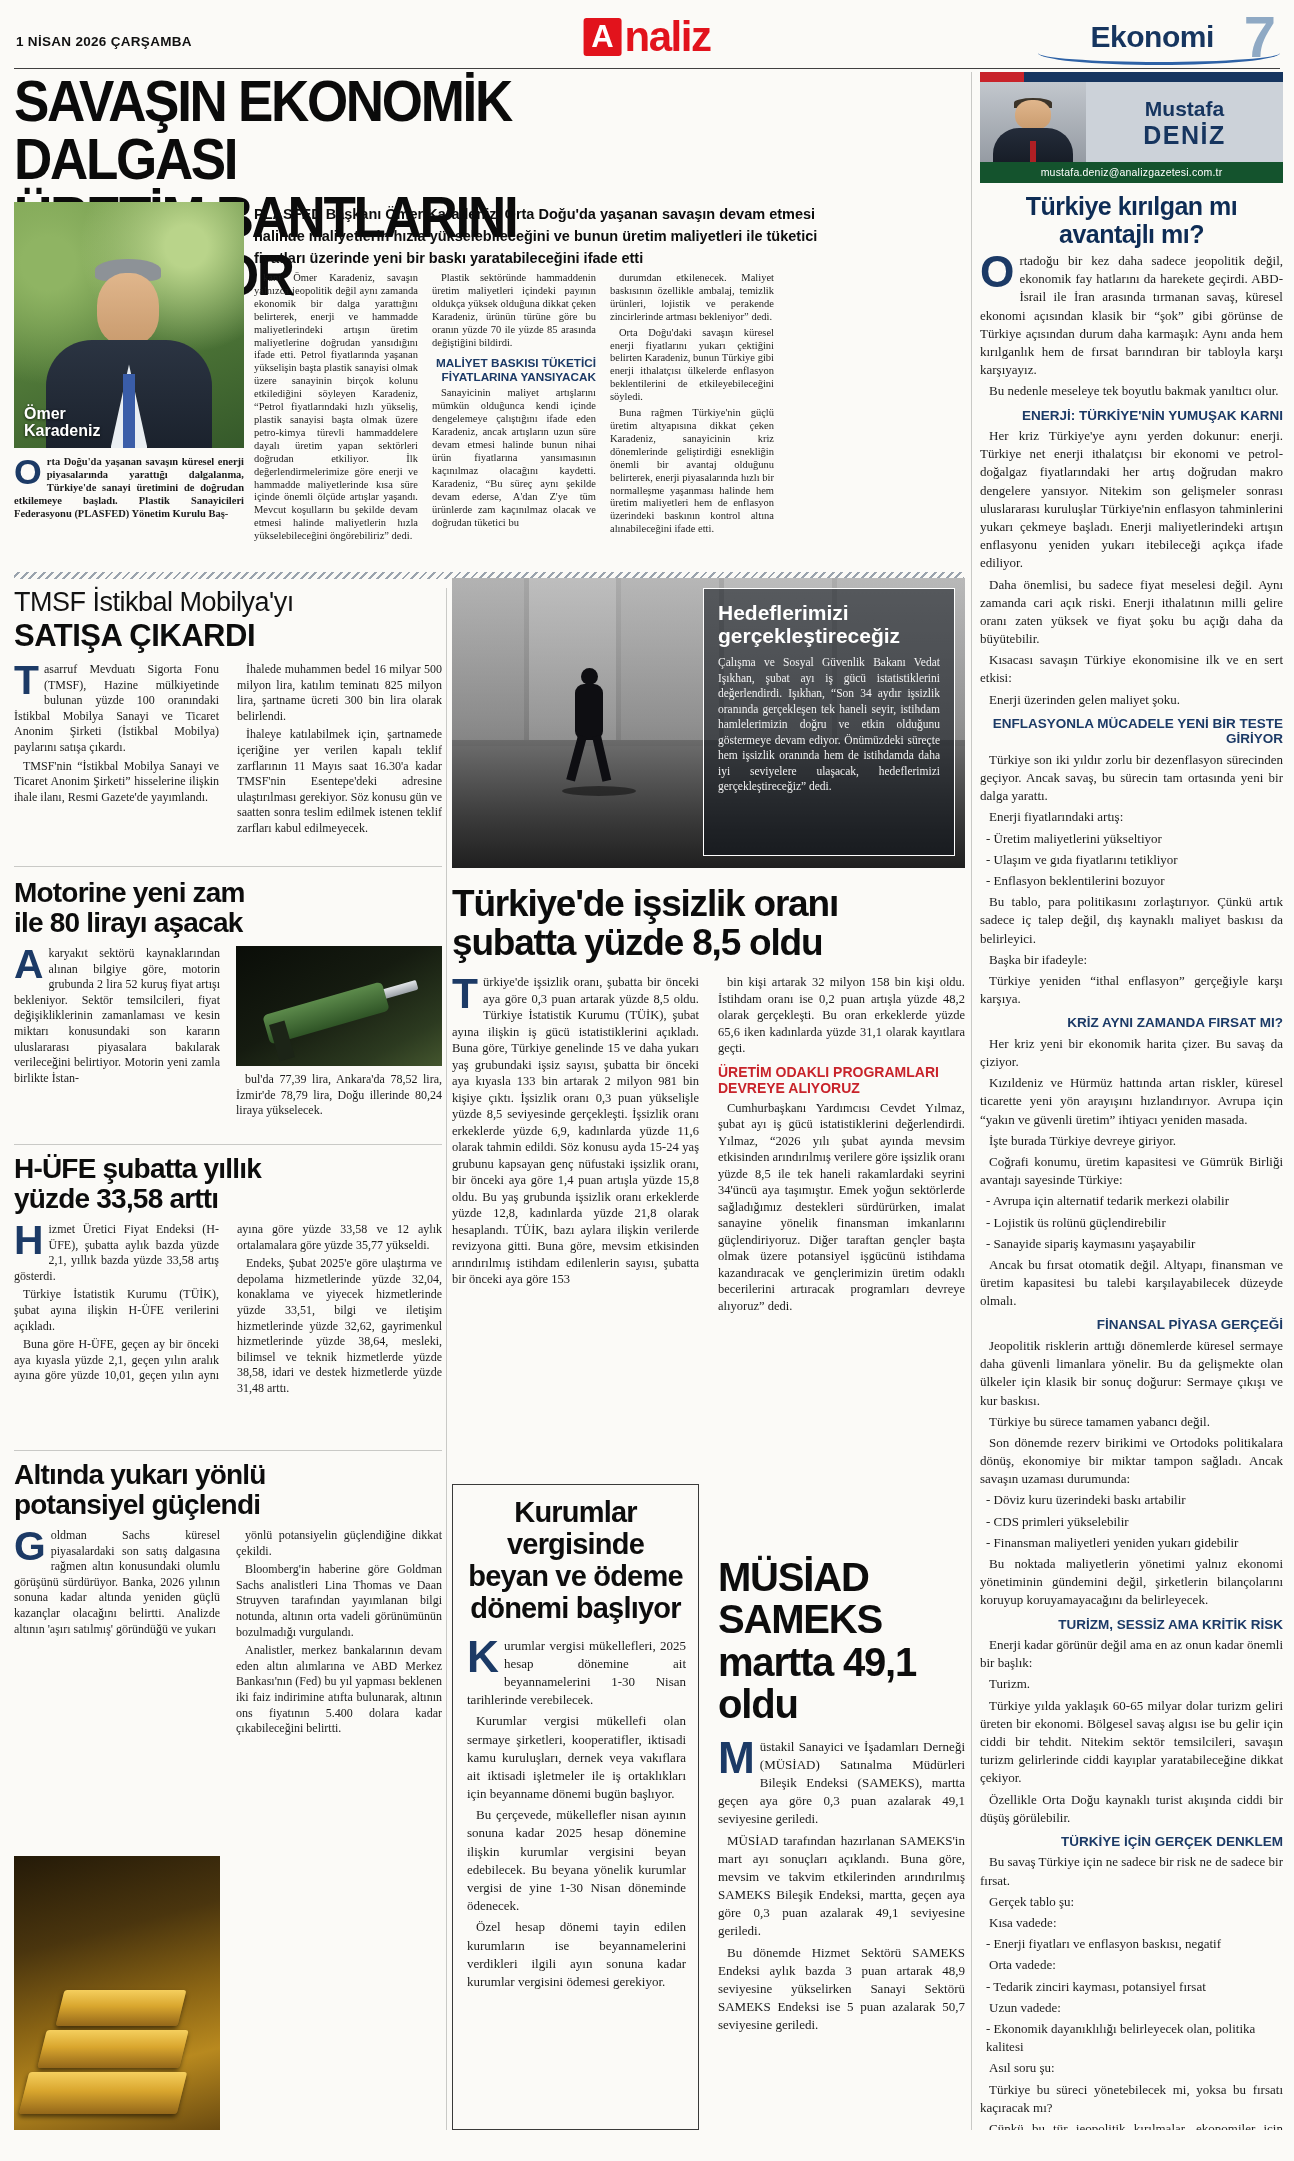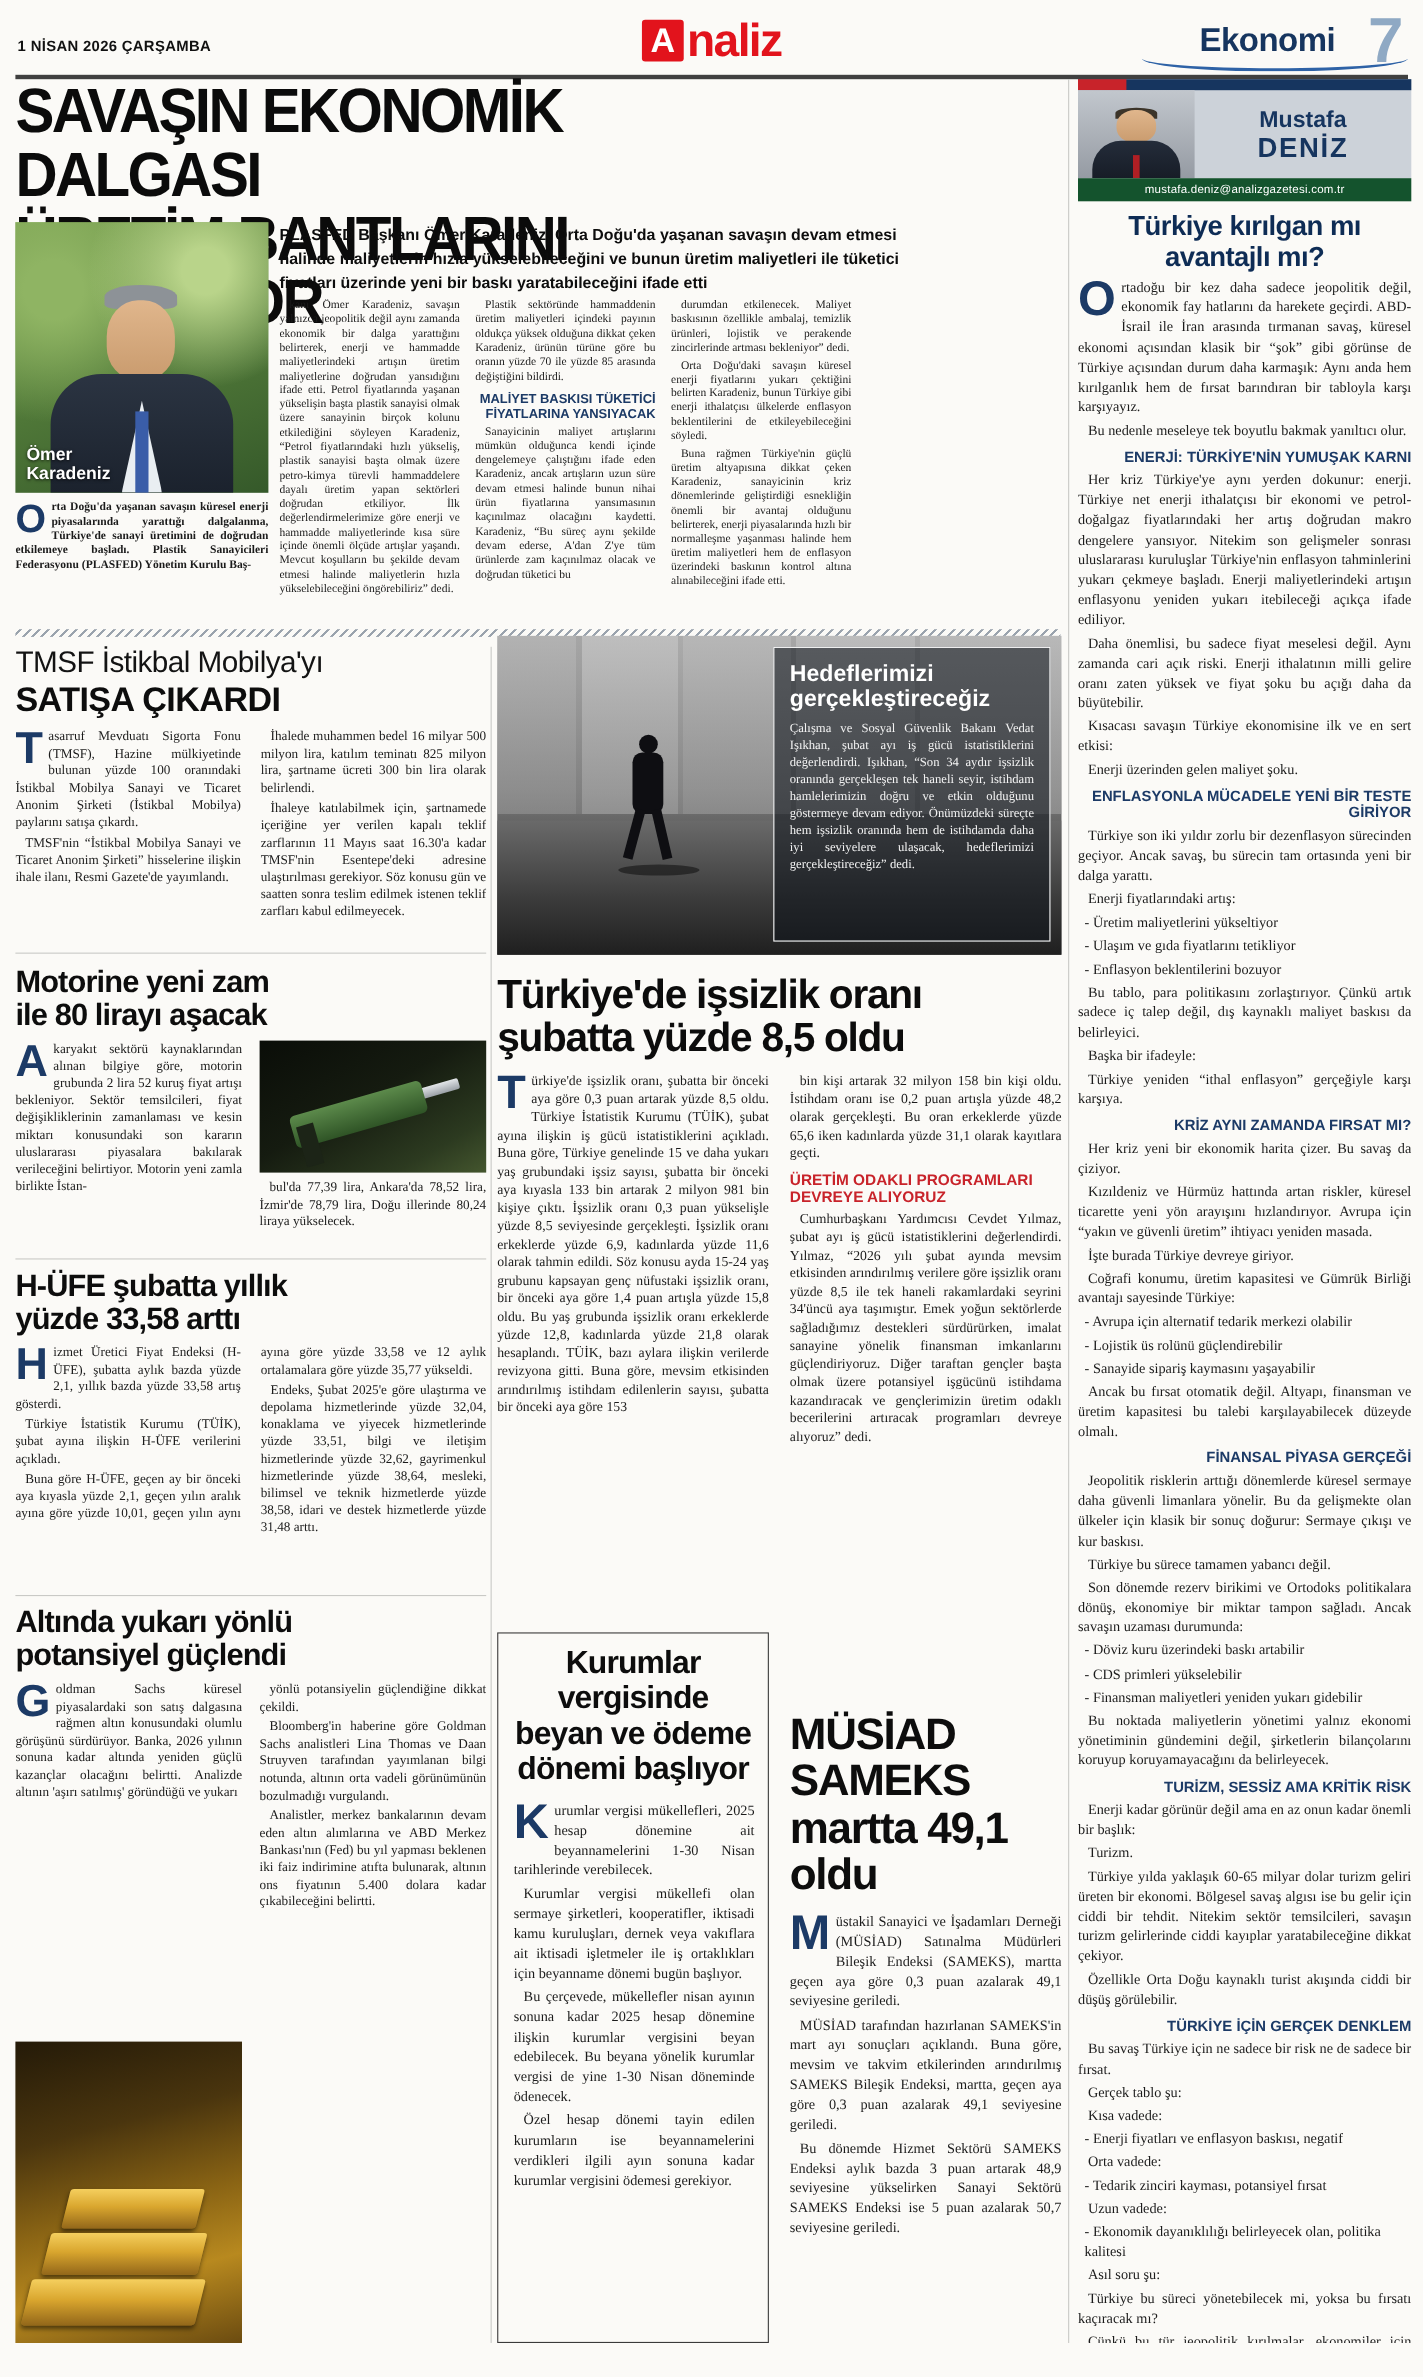--- a/index.html
+++ b/index.html
@@ -1,21 +1,21 @@
 <!DOCTYPE html>
 <html lang="tr"><head>
 <meta charset="utf-8">
 <style>
   html,body{margin:0;padding:0;background:#dcdcd8;}
   .page{position:relative;width:1294px;height:2161px;margin:0 auto;background:#fbfaf7;
         font-family:"Liberation Serif",serif;color:#1b1b1b;overflow:hidden;}
   .abs{position:absolute;}
 
   
-  .masthead{position:absolute;left:14px;top:8px;width:1266px;height:60px;border-bottom:4px solid #404040;}
+  .masthead{position:absolute;left:14px;top:8px;width:1266px;height:60px;border-bottom:1px solid #404040;}
   .mh-date{position:absolute;left:2px;top:26px;font:bold 13.5px "Liberation Sans",sans-serif;letter-spacing:.3px;color:#111;}
   .mh-logo{position:absolute;left:50%;top:10px;transform:translateX(-50%);display:flex;align-items:center;gap:3px;}
   .logo-box{display:inline-block;width:38px;height:38px;background:#e2131c;color:#fff;border-radius:3px;
             font:900 31px/38px "Liberation Sans",sans-serif;text-align:center;}
   .logo-rest{color:#e2131c;font:900 42px/38px "Liberation Sans",sans-serif;letter-spacing:-1.5px;}
   .mh-section{position:absolute;right:4px;top:0;height:58px;display:flex;align-items:center;gap:30px;}
   .section-label{color:#16355f;font:800 30px "Liberation Sans",sans-serif;letter-spacing:-.5px;}
   .page-number{color:#8fa9c4;font:700 58px/58px "Liberation Sans",sans-serif;}
   .swoosh{position:absolute;right:0;bottom:3px;width:242px;height:12px;border-bottom:3px solid #2e62a6;
           border-radius:0 0 50% 50%/0 0 12px 12px;}

